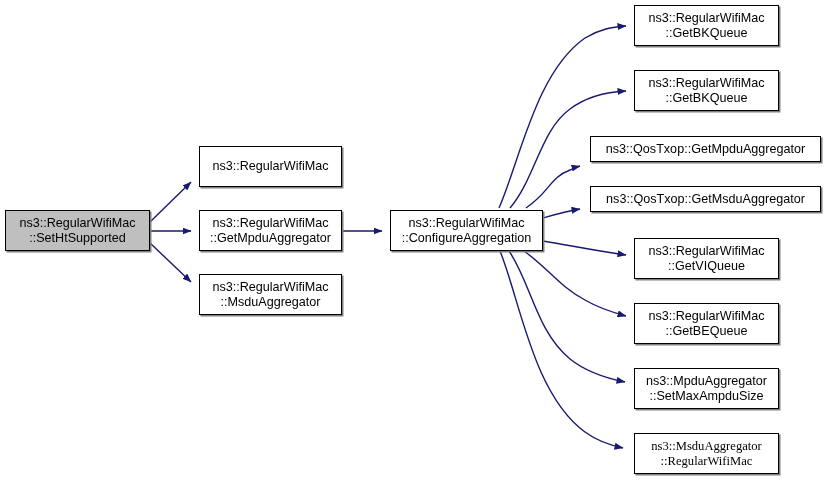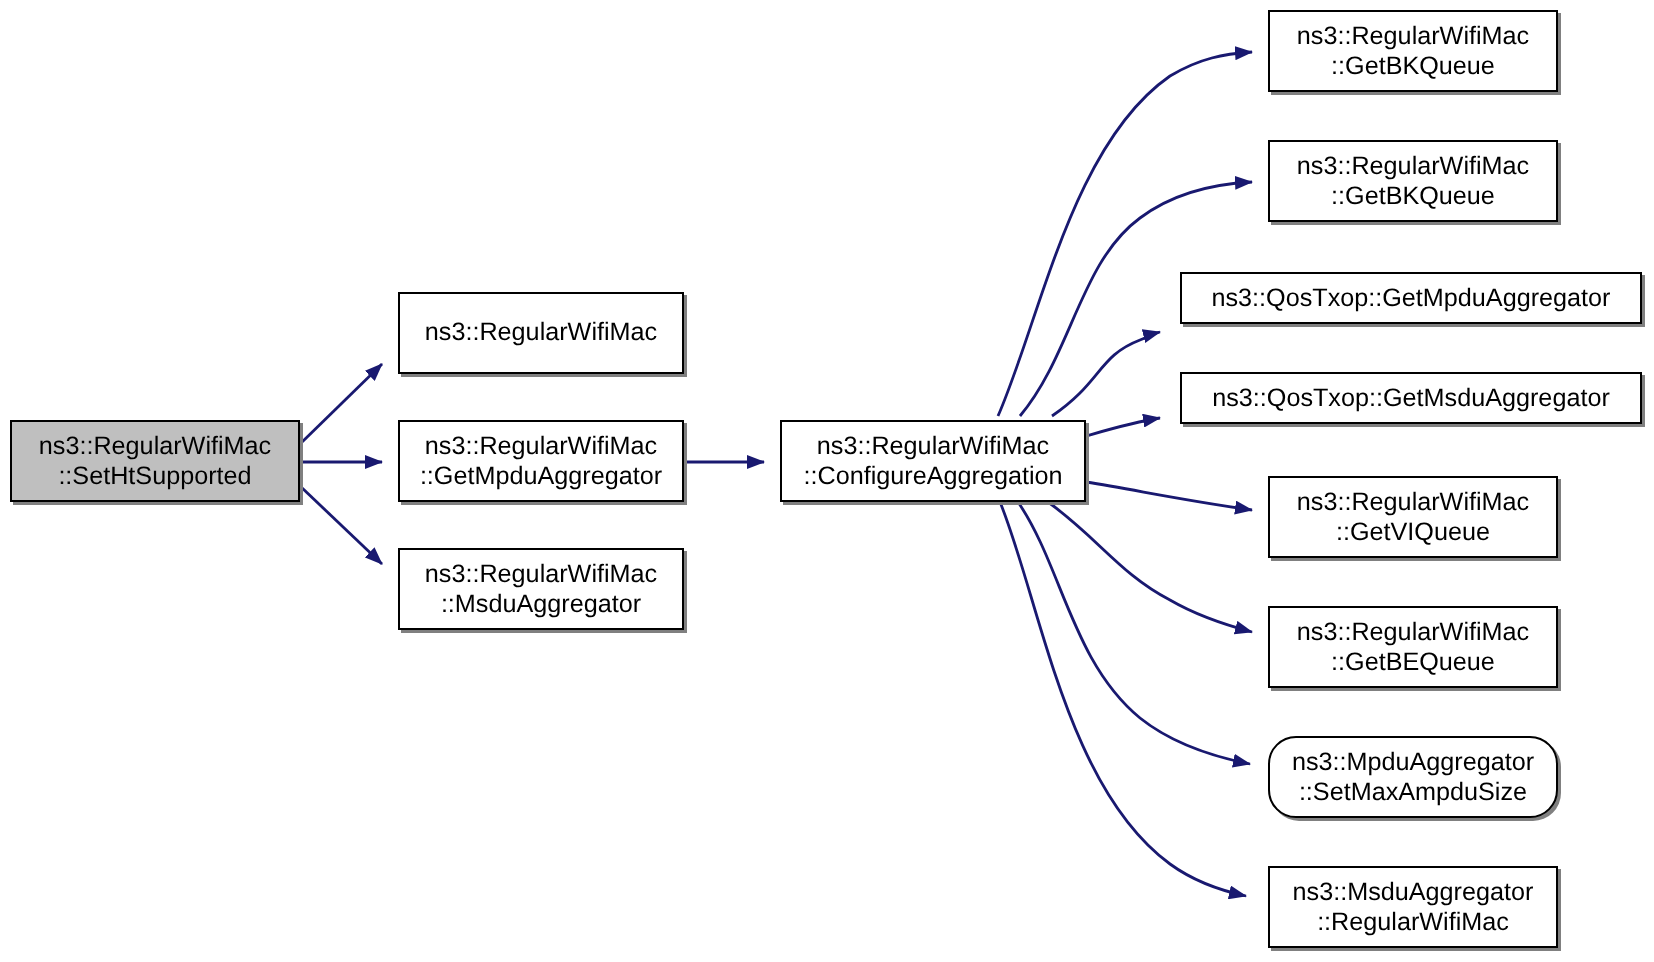--- a/index.html
+++ b/index.html
@@ -110,23 +110,23 @@
         <span class="line">ns3::QosTxop::GetMsduAggregator</span>
       </div>
       <div class="node" style="left: 634px; top: 238px; width: 145px; height: 41px;">
         <span class="line">ns3::RegularWifiMac</span>
         <span class="line">::GetVIQueue</span>
       </div>
       <div class="node" style="left: 634px; top: 303px; width: 145px; height: 41px;">
         <span class="line">ns3::RegularWifiMac</span>
         <span class="line">::GetBEQueue</span>
       </div>
-      <div class="node" style="left: 634px; top: 368px; width: 145px; height: 41px; border-radius: 14px;">
+      <div class="node" style="left: 634px; top: 368px; width: 145px; height: 41px;">
         <span class="line">ns3::MpduAggregator</span>
         <span class="line">::SetMaxAmpduSize</span>
       </div>
-      <div class="node" style="left: 634px; top: 433px; width: 145px; height: 41px;">
+      <div class="node" style="left: 634px; top: 433px; width: 145px; height: 41px; font-family: Liberation Serif, serif;">
         <span class="line">ns3::MsduAggregator</span>
         <span class="line">::RegularWifiMac</span>
       </div>
     </div>
 
 </div>
 
 </body></html>

